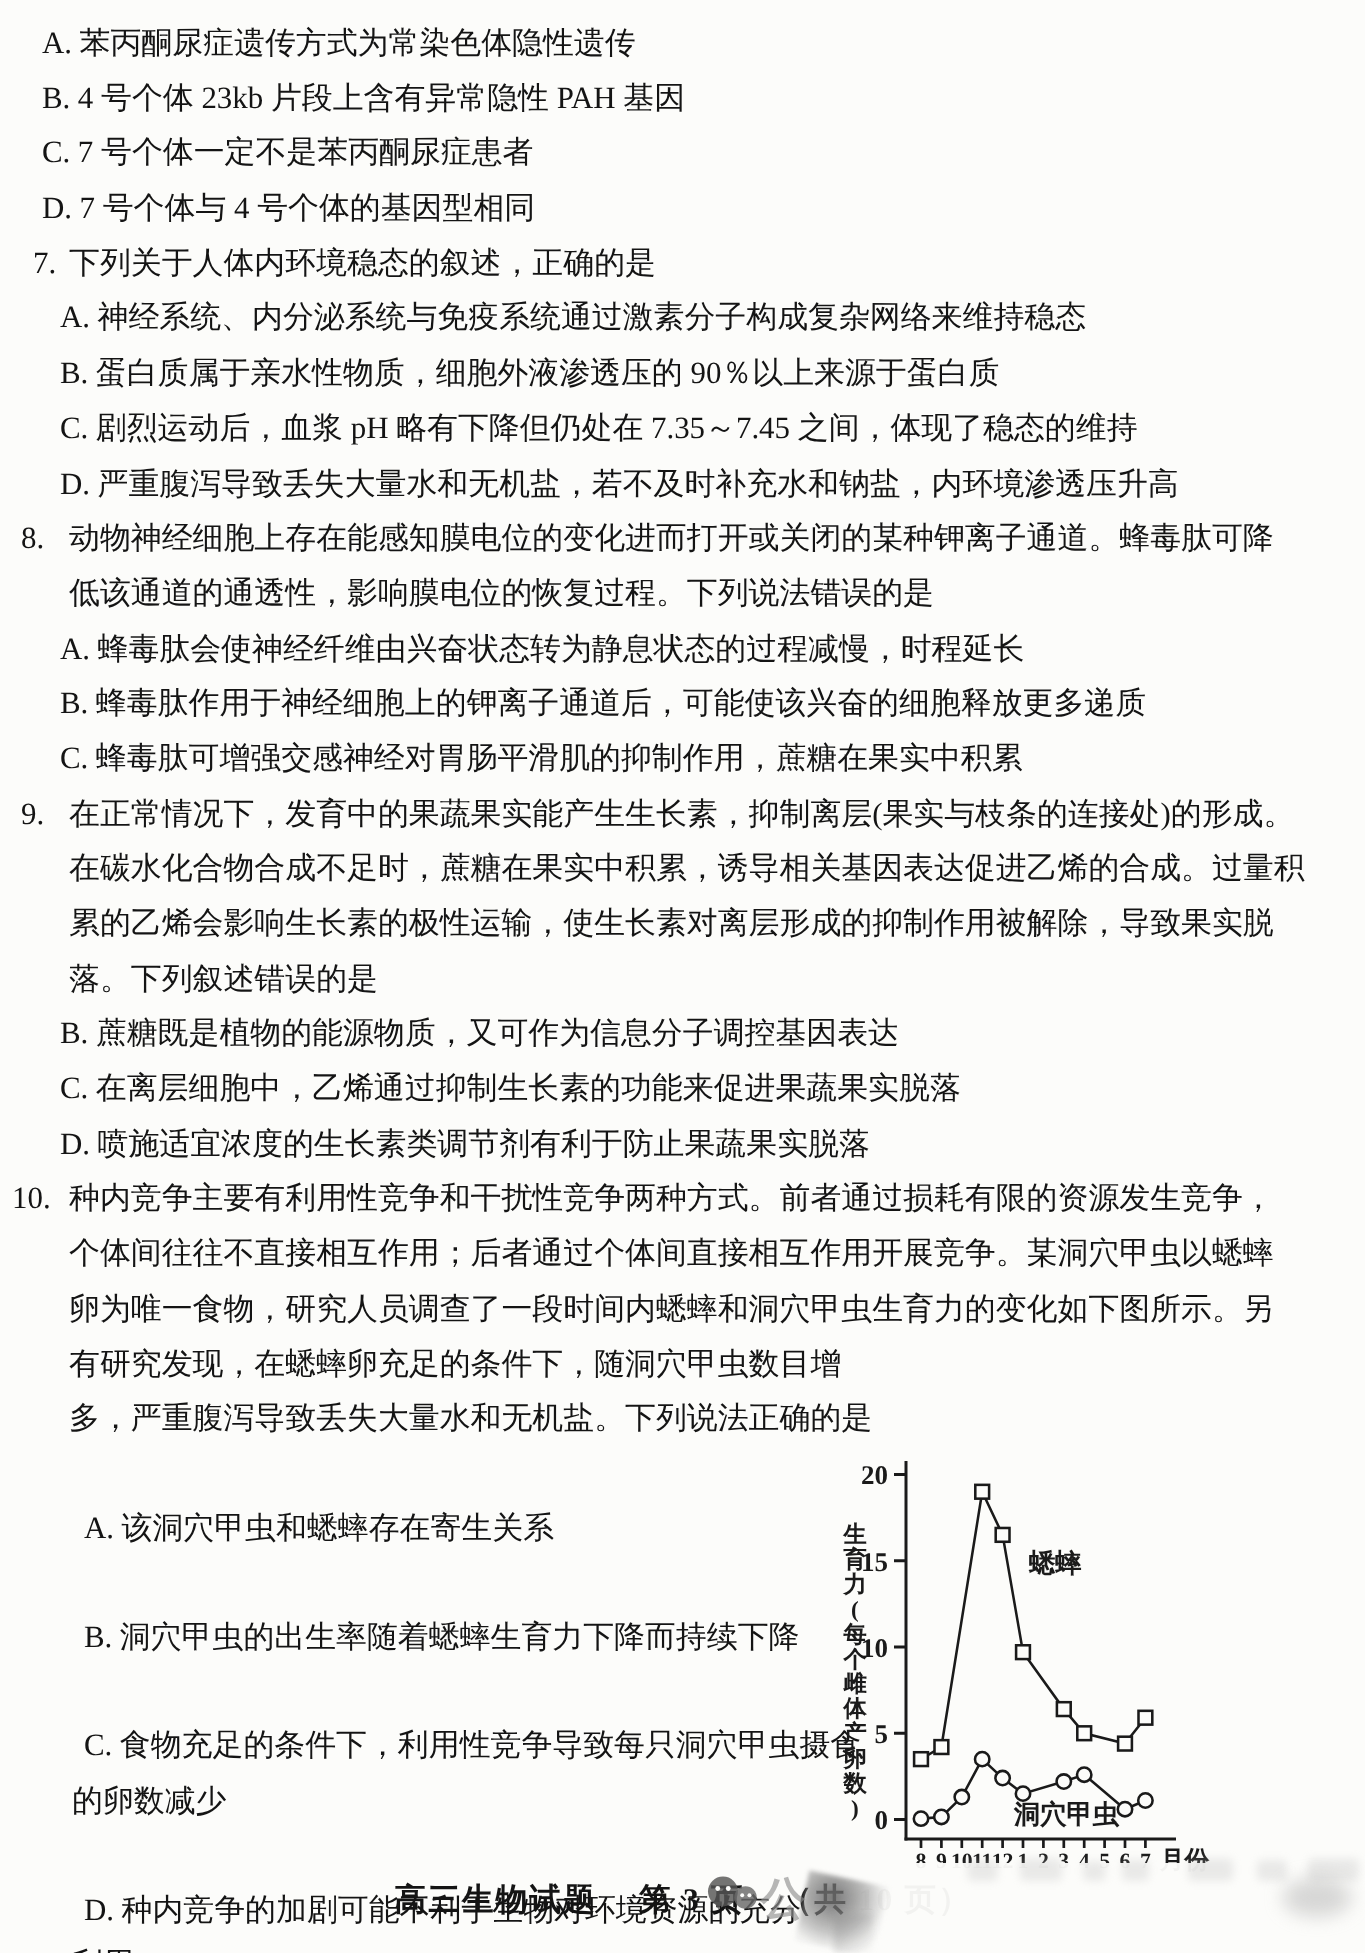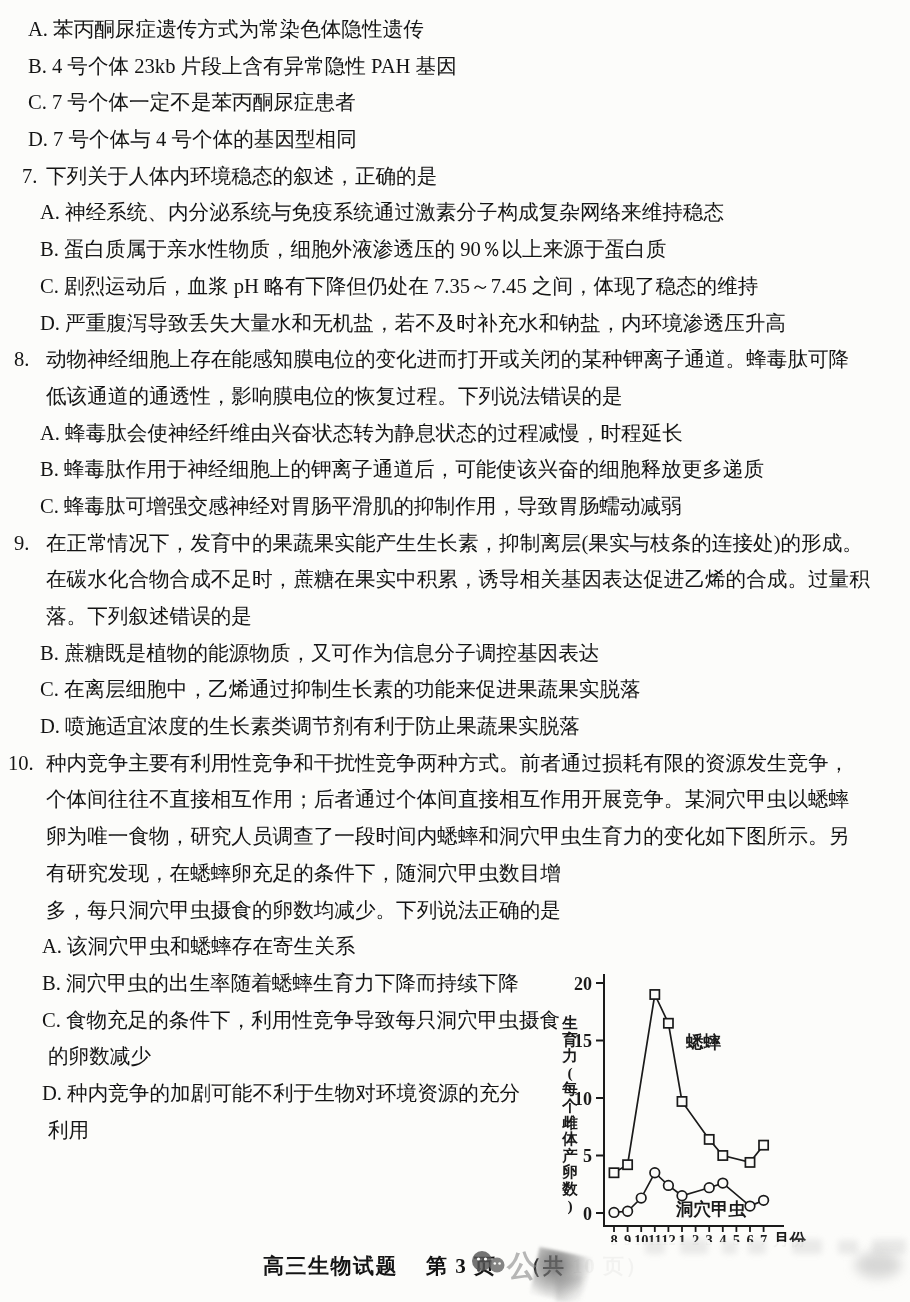--- a/index.html
+++ b/index.html
@@ -12,21 +12,21 @@
   .content{position:absolute;left:0;top:11px;width:910px;}
   .line{position:relative;height:36.7px;line-height:36.7px;font-size:20.6px;white-space:nowrap;}
   .qnum{position:absolute;top:0;left:16px;}
   .qblock[data-qidx="1"] .qnum{left:22px;}
   .qblock[data-qidx="2"] .qnum{left:14px;}
   .qblock[data-qidx="3"] .qnum{left:14px;}
   .qblock[data-qidx="4"] .qnum{left:8px;}
   .q-first,.q-cont{padding-left:46px;}
   .opt{padding-left:40px;}
   .qblock[data-qidx="0"] .opt{padding-left:28px;}
-  .qblock[data-qidx="4"] .opt{padding-left:42px;}
+  .qblock[data-qidx="4"] .opt{padding-left:56px;margin-top:36px;}
   .opt-cont{padding-left:74px;}
   .qblock[data-qidx="4"] .opt-cont{padding-left:48px;}
   .opt .olabel{margin-right:5px;}
 
   
   .chart-wrap{position:absolute;left:540px;top:962px;width:312px;height:302px;}
   .chart-wrap svg{display:block;}
 
   
   .footer{position:absolute;left:263px;top:1252px;font-size:21px;font-weight:bold;letter-spacing:1.5px;white-space:nowrap;z-index:1;}
@@ -64,36 +64,37 @@
         <div class="line opt"><span class="olabel">A.</span><span>神经系统、内分泌系统与免疫系统通过激素分子构成复杂网络来维持稳态</span></div>
         <div class="line opt"><span class="olabel">B.</span><span>蛋白质属于亲水性物质，细胞外液渗透压的 90％以上来源于蛋白质</span></div>
         <div class="line opt"><span class="olabel">C.</span><span>剧烈运动后，血浆 pH 略有下降但仍处在 7.35～7.45 之间，体现了稳态的维持</span></div>
         <div class="line opt"><span class="olabel">D.</span><span>严重腹泻导致丢失大量水和无机盐，若不及时补充水和钠盐，内环境渗透压升高</span></div>
       </div>
       <div class="qblock" data-qidx="2">
         <div class="line q-first"><span class="qnum">8.</span><span>动物神经细胞上存在能感知膜电位的变化进而打开或关闭的某种钾离子通道。蜂毒肽可降</span></div>
         <div class="line q-cont"><span>低该通道的通透性，影响膜电位的恢复过程。下列说法错误的是</span></div>
         <div class="line opt"><span class="olabel">A.</span><span>蜂毒肽会使神经纤维由兴奋状态转为静息状态的过程减慢，时程延长</span></div>
         <div class="line opt"><span class="olabel">B.</span><span>蜂毒肽作用于神经细胞上的钾离子通道后，可能使该兴奋的细胞释放更多递质</span></div>
-        <div class="line opt"><span class="olabel">C.</span><span>蜂毒肽可增强交感神经对胃肠平滑肌的抑制作用，导致胃肠蠕动减弱</span></div>
+        <div class="line opt"><span class="olabel">C.</span><span>蜂毒肽可增强交感神经对胃肠平滑肌的抑制作用，蔗糖在果实中积累</span></div>
       </div>
       <div class="qblock" data-qidx="3">
         <div class="line q-first"><span class="qnum">9.</span><span>在正常情况下，发育中的果蔬果实能产生生长素，抑制离层(果实与枝条的连接处)的形成。</span></div>
         <div class="line q-cont"><span>在碳水化合物合成不足时，蔗糖在果实中积累，诱导相关基因表达促进乙烯的合成。过量积</span></div>
+        <div class="line q-cont"><span>累的乙烯会影响生长素的极性运输，使生长素对离层形成的抑制作用被解除，导致果实脱</span></div>
         <div class="line q-cont"><span>落。下列叙述错误的是</span></div>
         <div class="line opt"><span class="olabel">B.</span><span>蔗糖既是植物的能源物质，又可作为信息分子调控基因表达</span></div>
         <div class="line opt"><span class="olabel">C.</span><span>在离层细胞中，乙烯通过抑制生长素的功能来促进果蔬果实脱落</span></div>
         <div class="line opt"><span class="olabel">D.</span><span>喷施适宜浓度的生长素类调节剂有利于防止果蔬果实脱落</span></div>
       </div>
       <div class="qblock" data-qidx="4">
         <div class="line q-first"><span class="qnum">10.</span><span>种内竞争主要有利用性竞争和干扰性竞争两种方式。前者通过损耗有限的资源发生竞争，</span></div>
         <div class="line q-cont"><span>个体间往往不直接相互作用；后者通过个体间直接相互作用开展竞争。某洞穴甲虫以蟋蟀</span></div>
         <div class="line q-cont"><span>卵为唯一食物，研究人员调查了一段时间内蟋蟀和洞穴甲虫生育力的变化如下图所示。另</span></div>
         <div class="line q-cont"><span>有研究发现，在蟋蟀卵充足的条件下，随洞穴甲虫数目增</span></div>
-        <div class="line q-cont"><span>多，每只洞穴甲虫摄食的卵数均减少。下列说法正确的是</span></div>
+        <div class="line q-cont"><span>多，严重腹泻导致丢失大量水和无机盐。下列说法正确的是</span></div>
         <div class="line opt"><span class="olabel">A.</span><span>该洞穴甲虫和蟋蟀存在寄生关系</span></div>
         <div class="line opt"><span class="olabel">B.</span><span>洞穴甲虫的出生率随着蟋蟀生育力下降而持续下降</span></div>
         <div class="line opt"><span class="olabel">C.</span><span>食物充足的条件下，利用性竞争导致每只洞穴甲虫摄食</span></div>
         <div class="line opt-cont"><span>的卵数减少</span></div>
         <div class="line opt"><span class="olabel">D.</span><span>种内竞争的加剧可能不利于生物对环境资源的充分</span></div>
         <div class="line opt-cont"><span>利用</span></div>
       </div>
     </div>
 
   <div class="chart-wrap">

